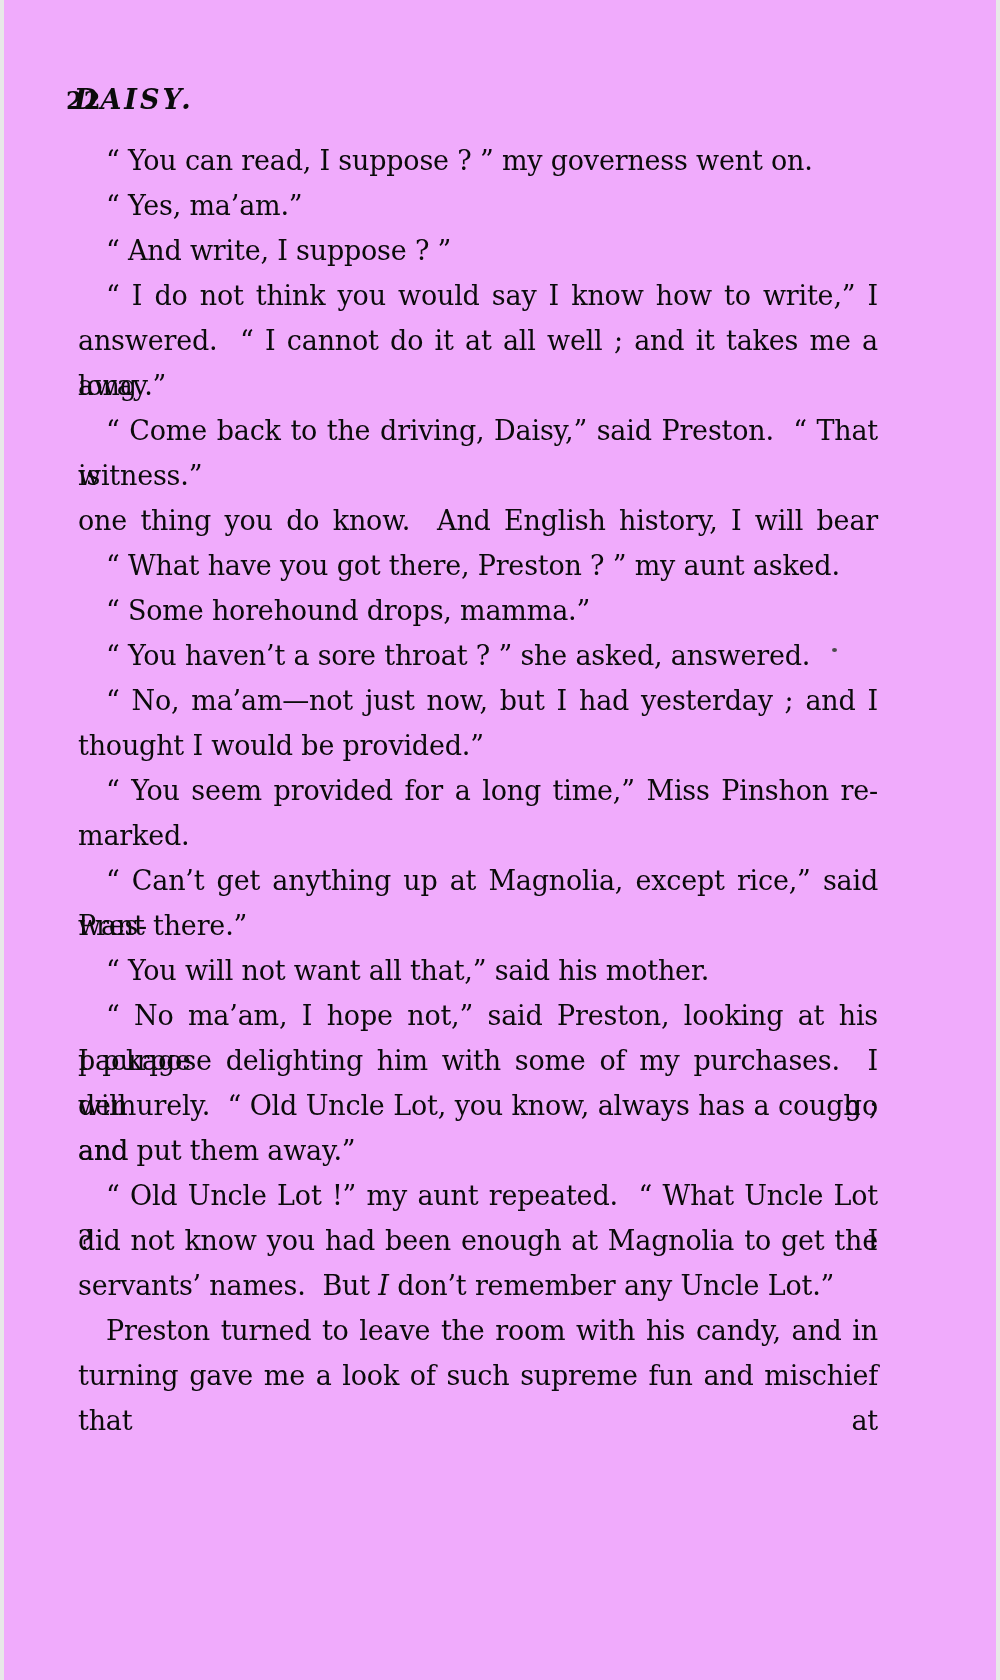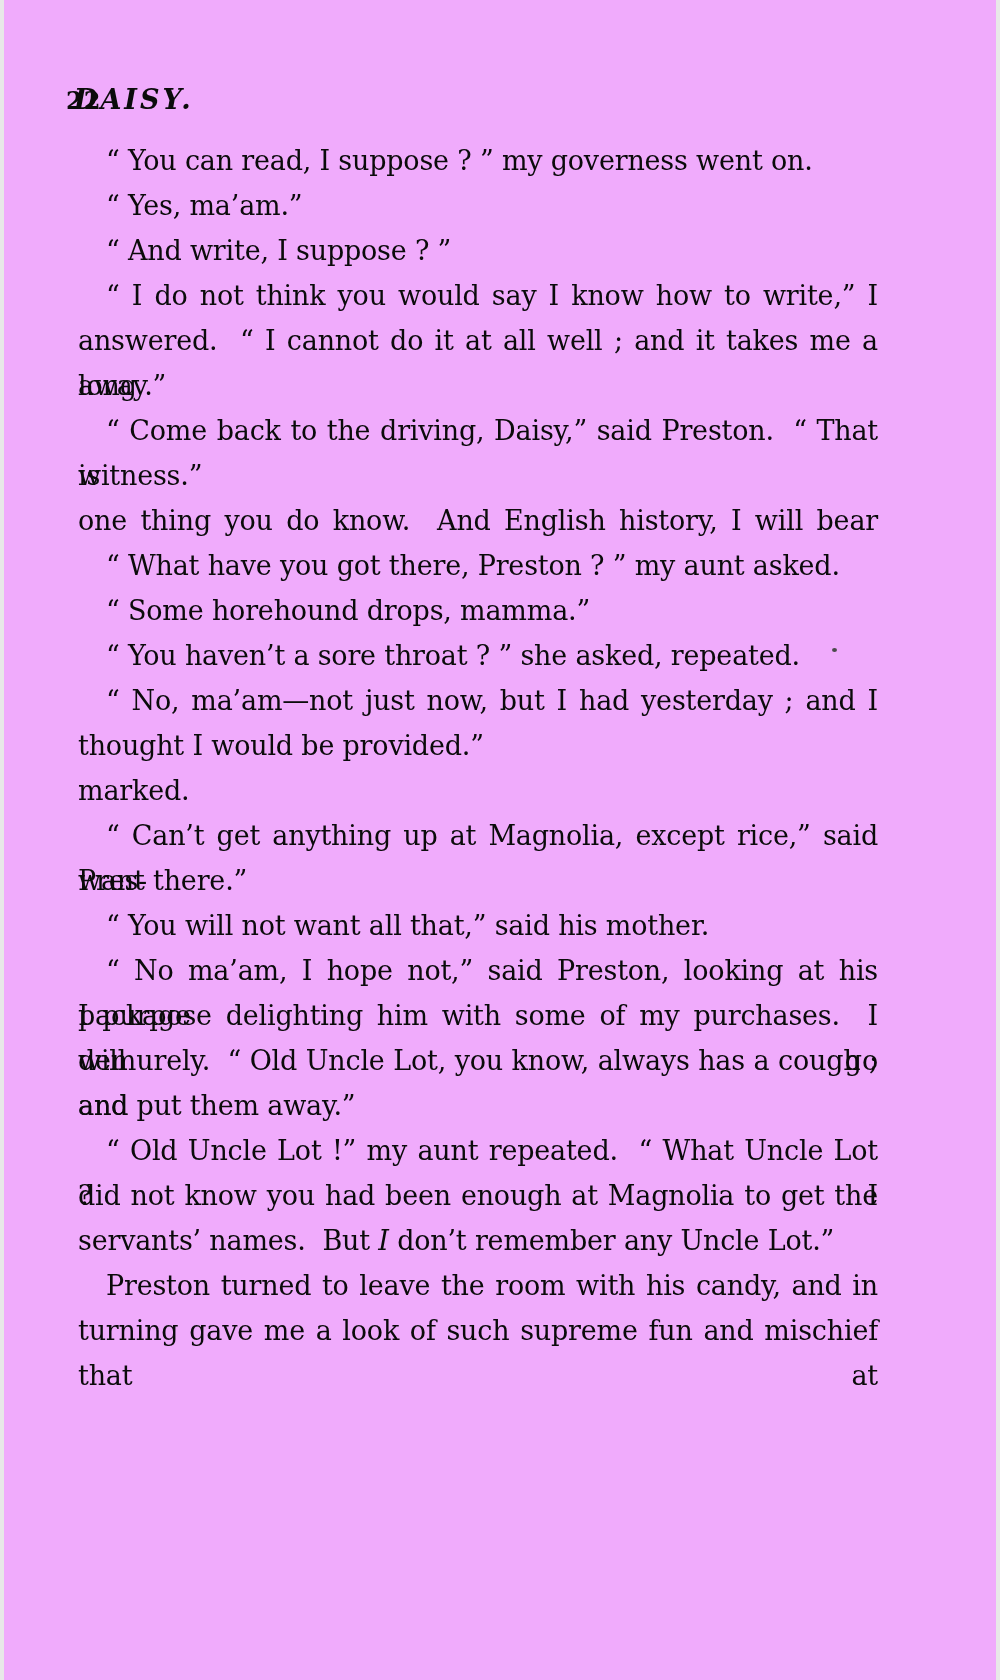--- a/index.html
+++ b/index.html
@@ -103,27 +103,28 @@
         <div class="line"><span>witness.”</span></div>
         <div class="line just"><span>one thing you do know.&nbsp; And English history, I will bear</span></div>
       </div>
       <div class="para">
         <div class="line first"><span>“ What have you got there, Preston ? ” my aunt asked.</span></div>
       </div>
       <div class="para">
         <div class="line first"><span>“ Some horehound drops, mamma.”</span></div>
       </div>
       <div class="para">
-        <div class="line first"><span>“ You haven’t a sore throat ? ” she asked, repeated.</span></div>
+        <div class="line first"><span>“ You haven’t a sore throat ? ” she asked, answered.</span></div>
       </div>
       <div class="para">
         <div class="line first just"><span>“ No, ma’am—not just now, but I had yesterday ; and I</span></div>
         <div class="line"><span>thought I would be provided.”</span></div>
       </div>
       <div class="para">
+        <div class="line first just"><span>“ You seem provided for a long time,” Miss Pinshon re-</span></div>
         <div class="line"><span>marked.</span></div>
       </div>
       <div class="para">
         <div class="line first just"><span>“ Can’t get anything up at Magnolia, except rice,” said Pres-</span></div>
         <div class="line"><span>want there.”</span></div>
       </div>
       <div class="para">
         <div class="line first"><span>“ You will not want all that,” said his mother.</span></div>
       </div>
       <div class="para">

